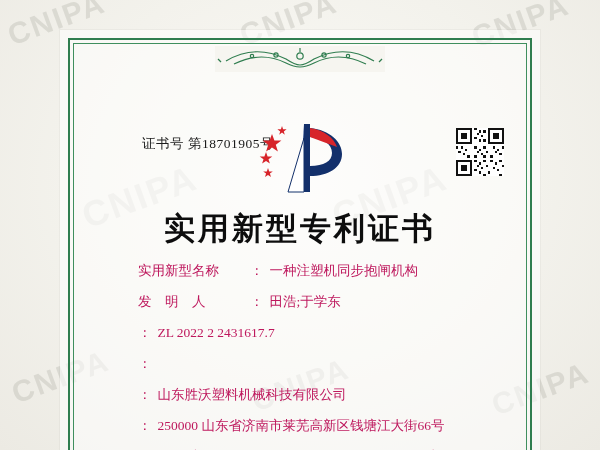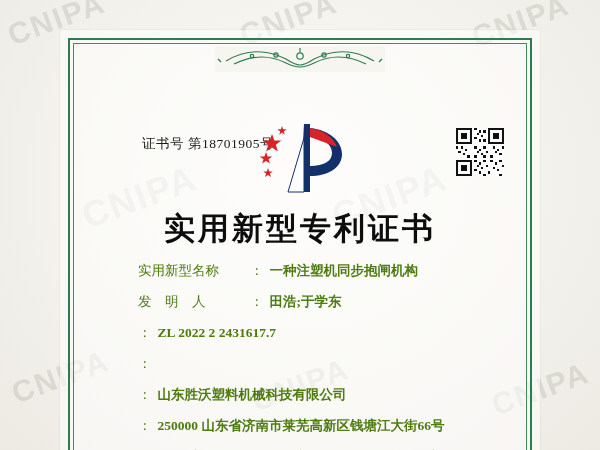--- a/index.html
+++ b/index.html
@@ -142,37 +142,36 @@
     position: absolute;
     left: 78px;
     top: 232px;
     right: 40px;
   }
   .field-row {
     display: flex;
     align-items: baseline;
     margin-bottom: 13px;
     font-size: 13.5px;
-    color: #4d7c0f;
+    color: #be185d;
     white-space: nowrap;
   }
   .field-label {
     width: 112px;
     flex: 0 0 112px;
     letter-spacing: 0px;
   }
   .field-sep {
     flex: 0 0 auto;
     padding-right: 6px;
   }
   .field-value {
     flex: 1 1 auto;
     overflow: hidden;
     text-overflow: clip;
-    font-weight: bold;
   }
   .field-row.two-col .field-value {
     flex: 0 0 auto;
     padding-right: 22px;
   }
   .field-extra-label {
     flex: 0 0 auto;
     padding-right: 4px;
   }
   .field-extra-value {

